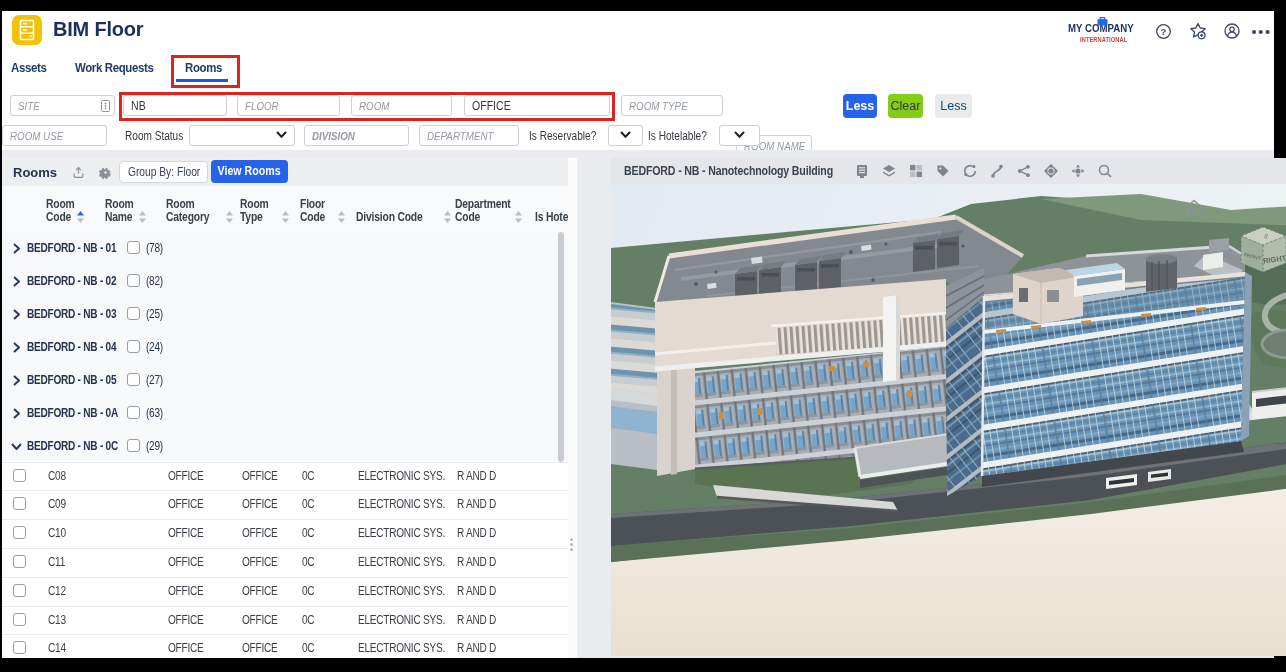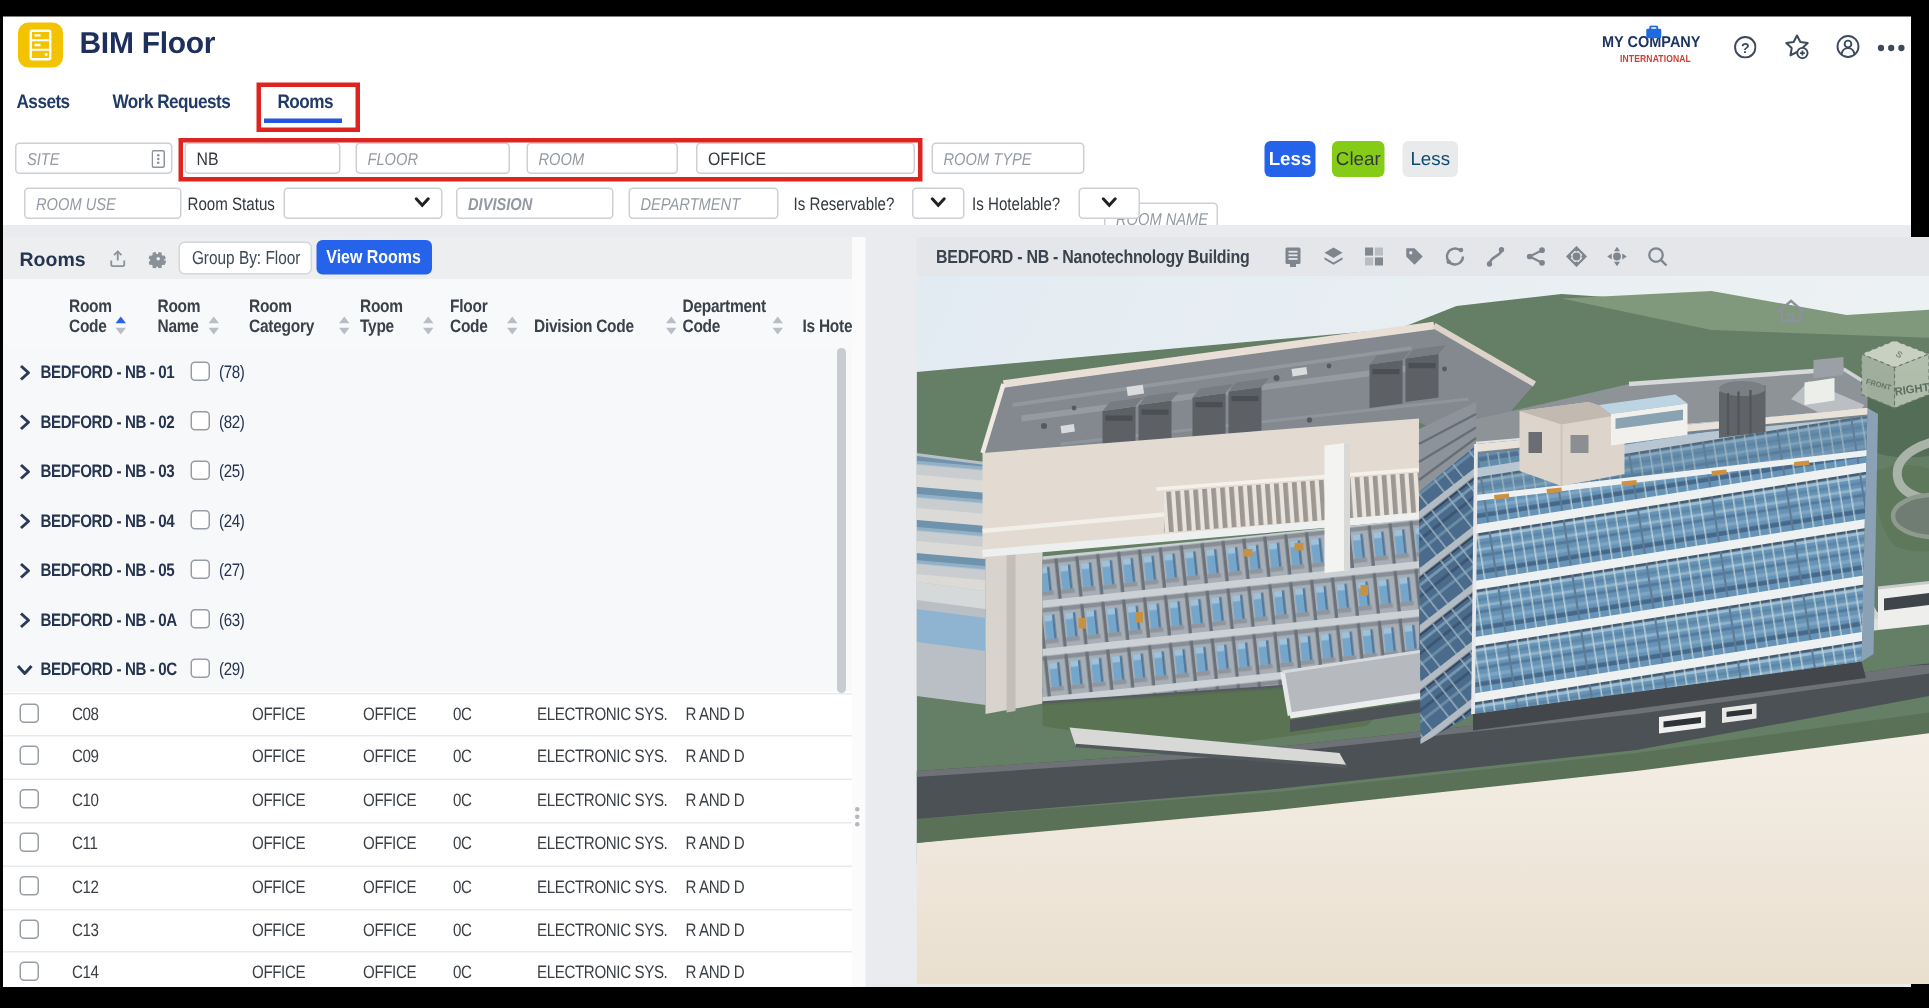--- a/index.html
+++ b/index.html
@@ -79,21 +79,21 @@
 <div class="inp" style="left:237px; top:95px; width:103px;"><span class="ph">FLOOR</span></div>
 <div class="inp" style="left:351px; top:95px; width:101px;"><span class="ph">ROOM</span></div>
 <div class="inp" style="left:464px; top:95px; width:146px;"><span class="val">OFFICE</span></div>
 <div class="abs" style="left:119px; top:92px; width:496px; height:29px; border:3px solid #dd2420;"></div>
 <div class="inp" style="left:621px; top:95px; width:102px;"><span class="ph">ROOM TYPE</span></div>
 <div class="inp" style="left:736px; top:95px; width:76px;margin-top:40px;"><span class="ph">ROOM NAME</span></div>
 <div class="btn" style="left:843px; top:94px; width:34px; height:24px; background:#2563eb; color:#fff; font-weight:bold; line-height:24px;">Less</div>
 <div class="btn" style="left:888px; top:94px; width:35px; height:24px; background:#84cc16; color:#33383f; line-height:24px;">Clear</div>
 <div class="btn" style="left:935px; top:94px; width:37px; height:24px; background:#e8eaec; color:#0c4a6e; line-height:24px;">Less</div>
 
-<div class="inp" style="left:16px; top:125px; width:105px;"><span class="ph">ROOM USE</span></div>
+<div class="inp" style="left:2px; top:125px; width:105px;"><span class="ph">ROOM USE</span></div>
 <div class="lbl" style="left:125px; top:129px; font-size:12px; transform:scale(0.84,1); transform-origin:0 0;">Room Status</div>
 <div class="inp" style="left:189px; top:125px; width:106px;"></div>
 <svg class="abs" style="left:276px; top:131px;" width="11" height="8" viewBox="0 0 11 8">
     <path d="M1.5 1.5 5.5 5.8 9.5 1.5" fill="none" stroke="#222" stroke-width="2" stroke-linecap="round"></path>
   </svg>
 <div class="inp" style="left:304px; top:125px; width:105px;font-weight:bold;"><span class="ph">DIVISION</span></div>
 <div class="inp" style="left:419px; top:125px; width:100px;"><span class="ph">DEPARTMENT</span></div>
 <div class="lbl" style="left:529px; top:129px; font-size:12px; transform:scale(0.84,1); transform-origin:0 0;">Is Reservable?</div>
 <div class="inp" style="left:608px; top:125px; width:35px;"></div>
 <svg class="abs" style="left:620px; top:131px;" width="11" height="8" viewBox="0 0 11 8">

